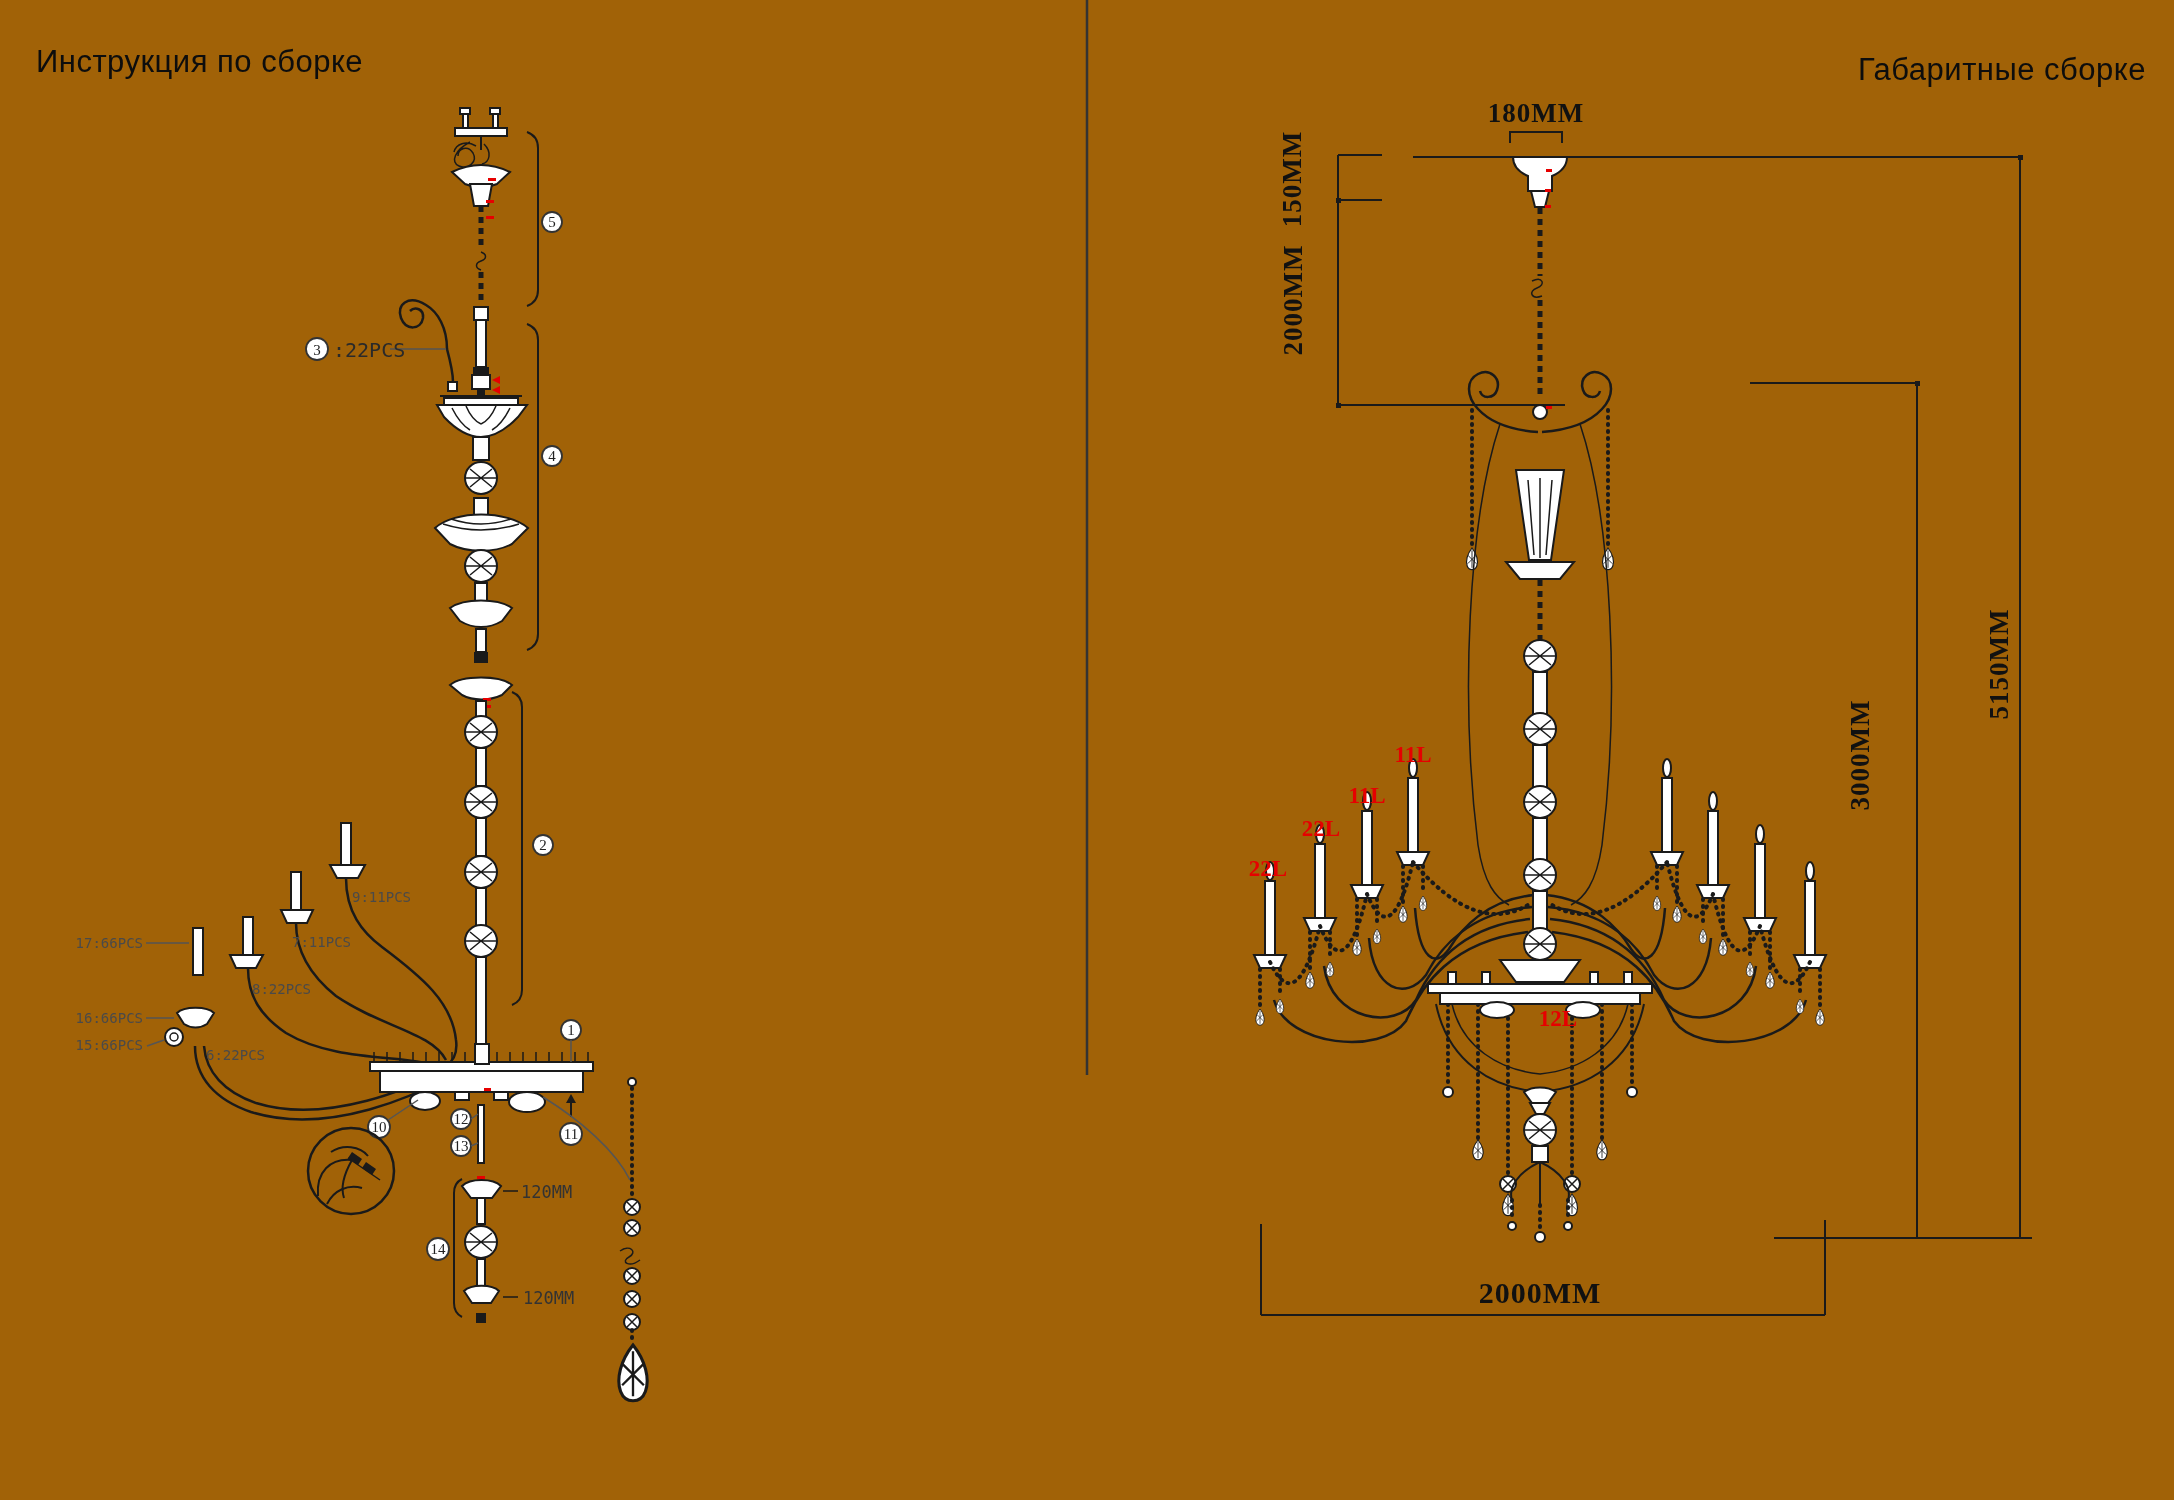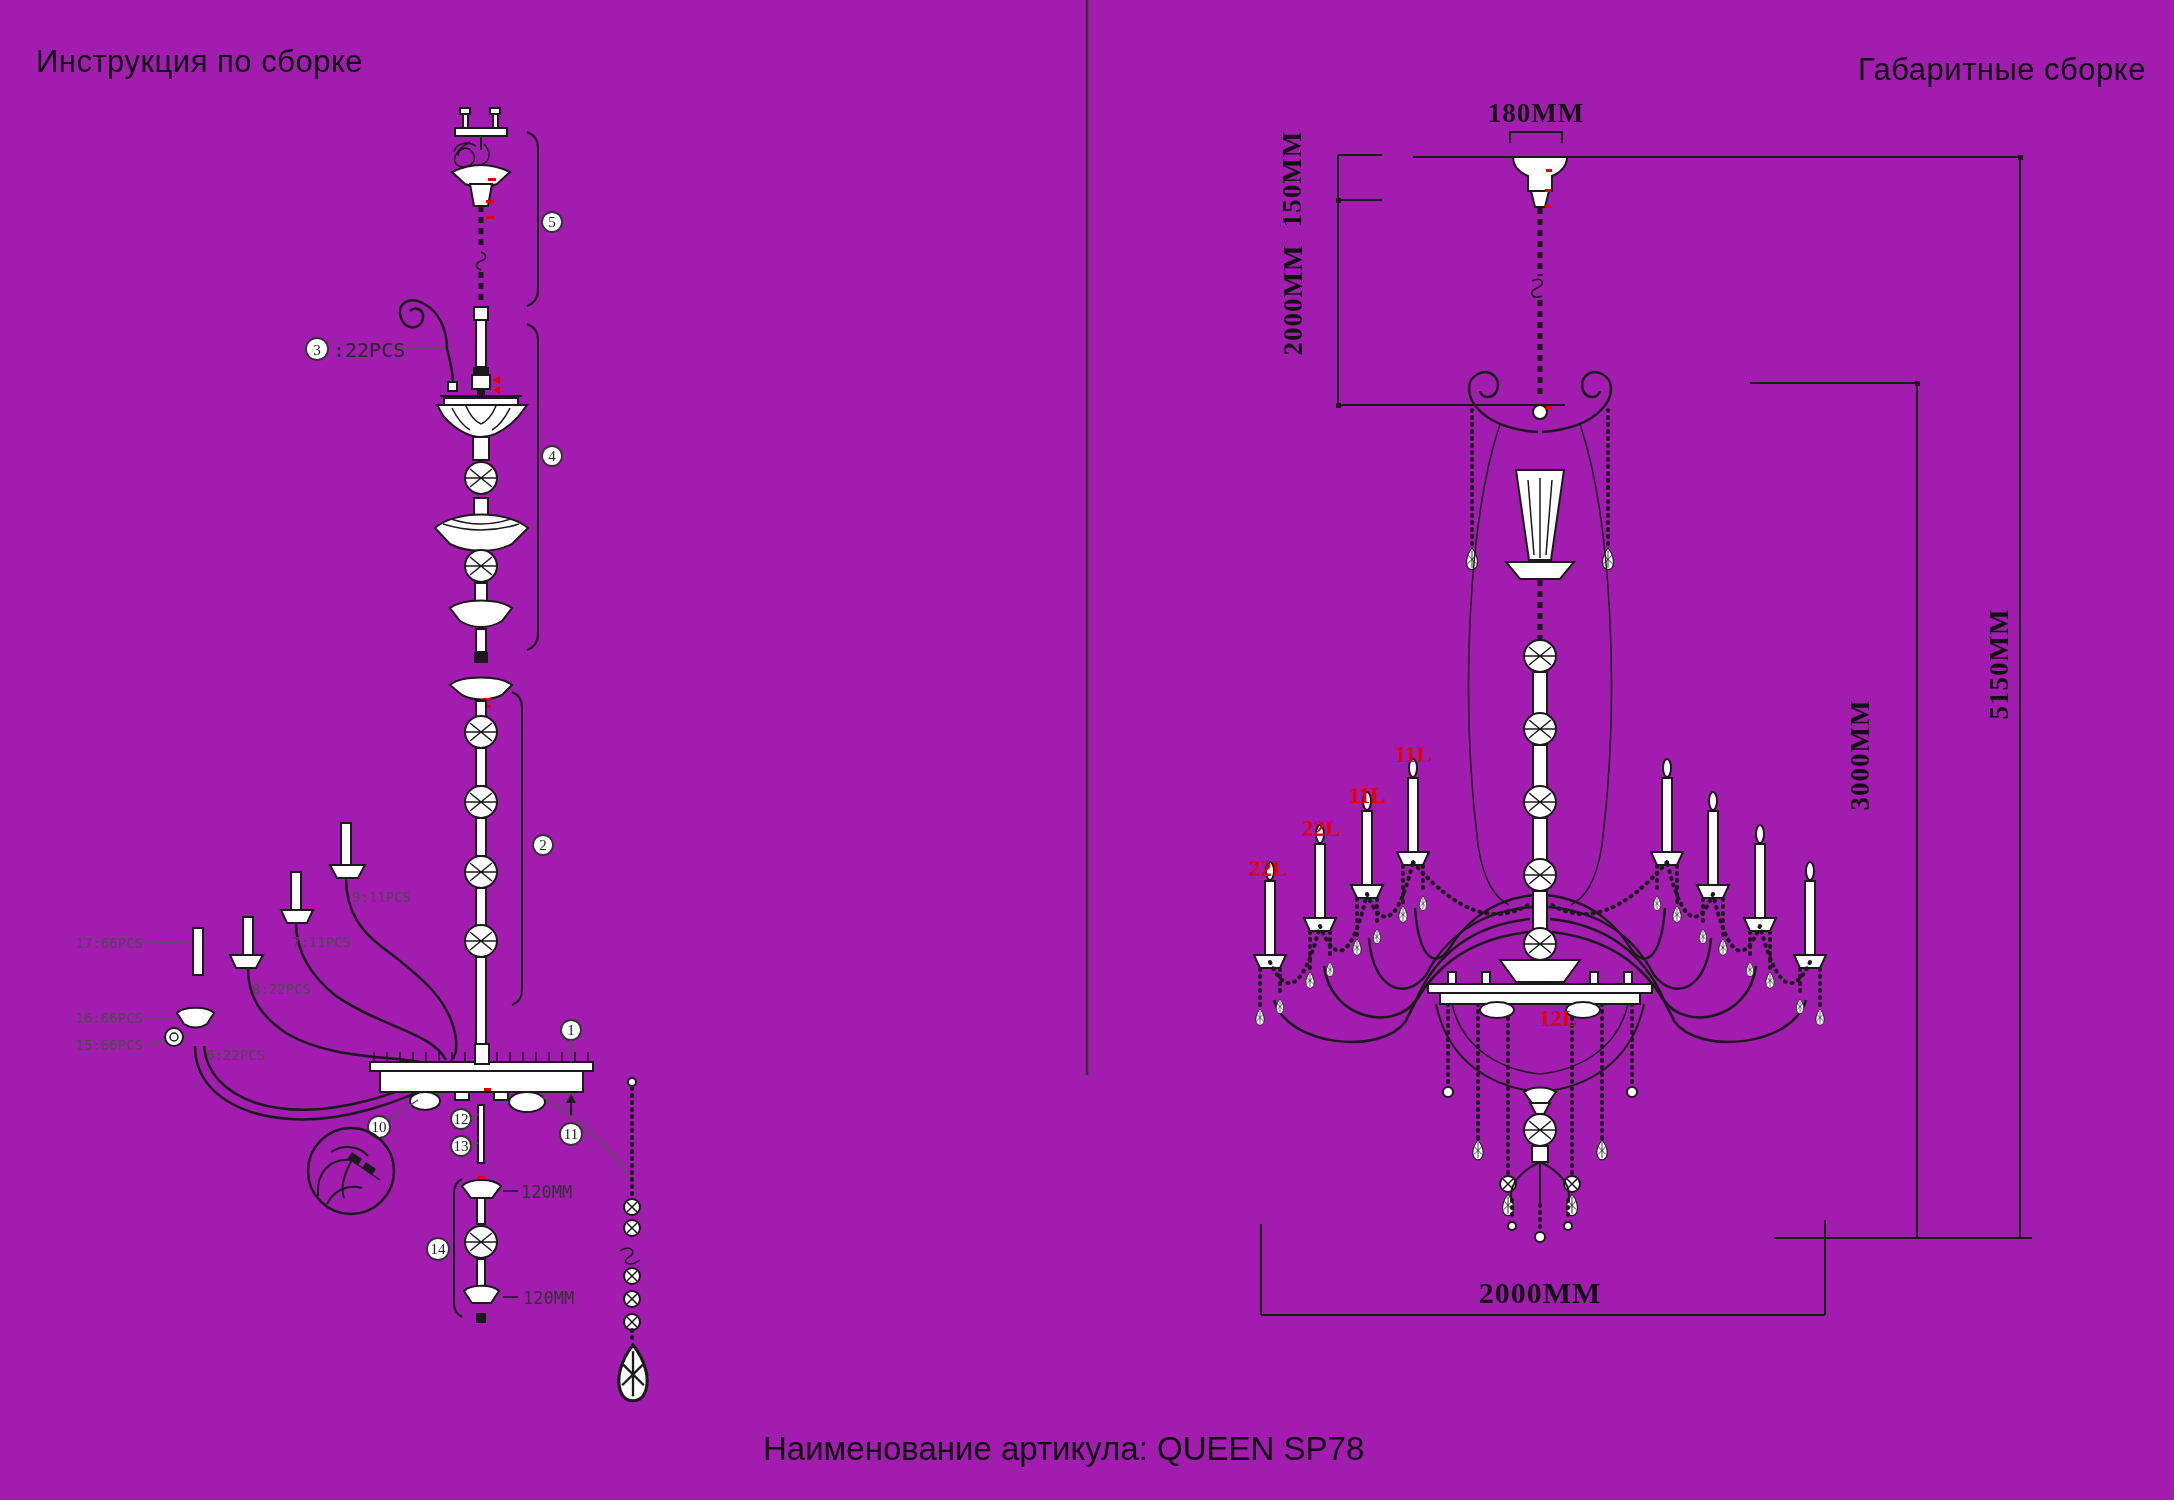--- a/index.html
+++ b/index.html
@@ -1,16 +1,16 @@
 <!DOCTYPE html>
 <html><head>
 <meta charset="utf-8">
 <style>
   html,body{margin:0;padding:0;background:#fff;}
-  .page{position:relative;width:2174px;height:1500px;background:#a21caf;overflow:hidden;
+  .page{position:relative;width:2174px;height:1500px;background:#a16207;overflow:hidden;
         font-family:"Liberation Sans",sans-serif;}
   .title{position:absolute;color:#0d0d0d;font-size:31px;letter-spacing:0.5px;white-space:nowrap;}
   #title-left{left:36px;top:44px;}
   #title-right{right:28px;top:52px;}
   #caption{position:absolute;left:763px;top:1430px;font-size:33px;color:#0d0d0d;white-space:nowrap;}
   svg{position:absolute;left:0;top:0;}
   
   .s2{stroke:#1a1a1a;stroke-width:2;fill:none}
   .s25{stroke:#1a1a1a;stroke-width:2.5;fill:none}
   .s15{stroke:#1a1a1a;stroke-width:1.5;fill:none}
@@ -29,21 +29,20 @@
   .cnum{font:15px "Liberation Serif",serif;fill:#222}
   .co{fill:#fff;stroke:#333;stroke-width:1.8}
 </style>
 </head>
 <body>
 
 <div class="page">
 
   <div class="title" id="title-left">Инструкция по сборке</div>
   <div class="title" id="title-right">Габаритные сборке</div>
-  <div id="caption">Наименование артикула: QUEEN SP78</div>
 
   <svg width="2174" height="1500" viewBox="0 0 2174 1500">
     <defs>
       <g id="cball">
         <circle r="16" class="wf"></circle>
         <path class="s15" d="M-11 -9 L11 9 M-11 9 L11 -9 M-15 0 H15"></path>
       </g>
       <g id="tdrop">
         <path class="wf" d="M0 0 C8 10 11 22 8 30 C5 38 -5 38 -8 30 C-11 22 -8 10 0 0 Z"></path>
         <path class="s15" d="M0 4 V33 M-7 12 L7 26 M7 12 L-7 26"></path>

